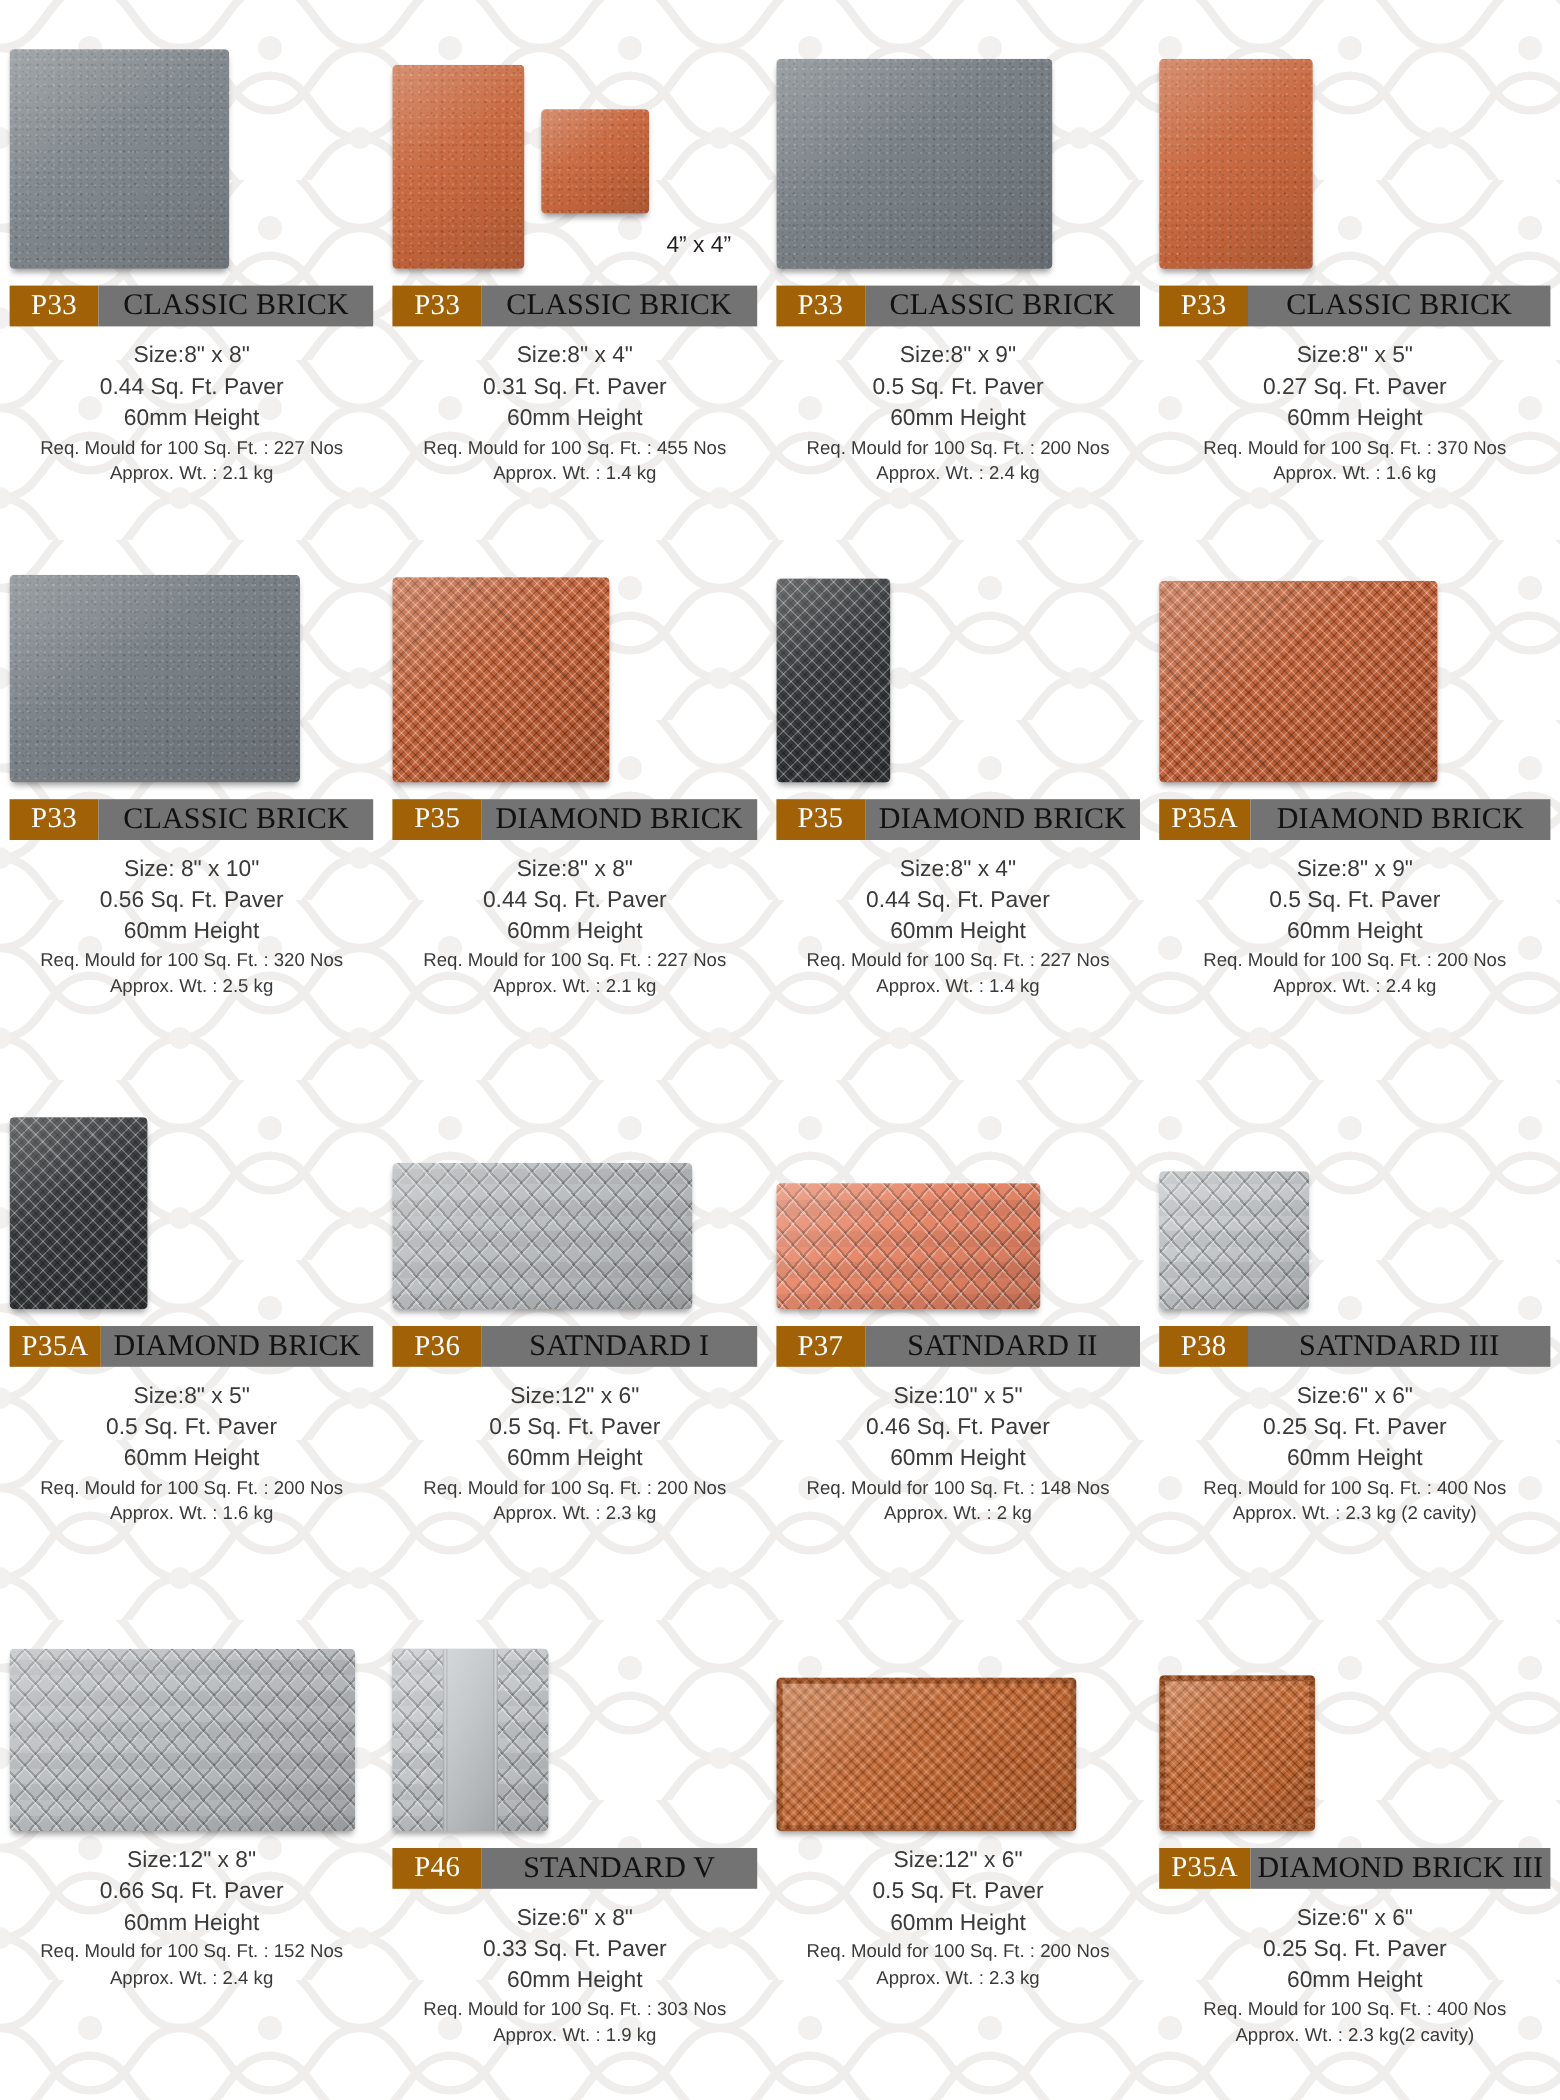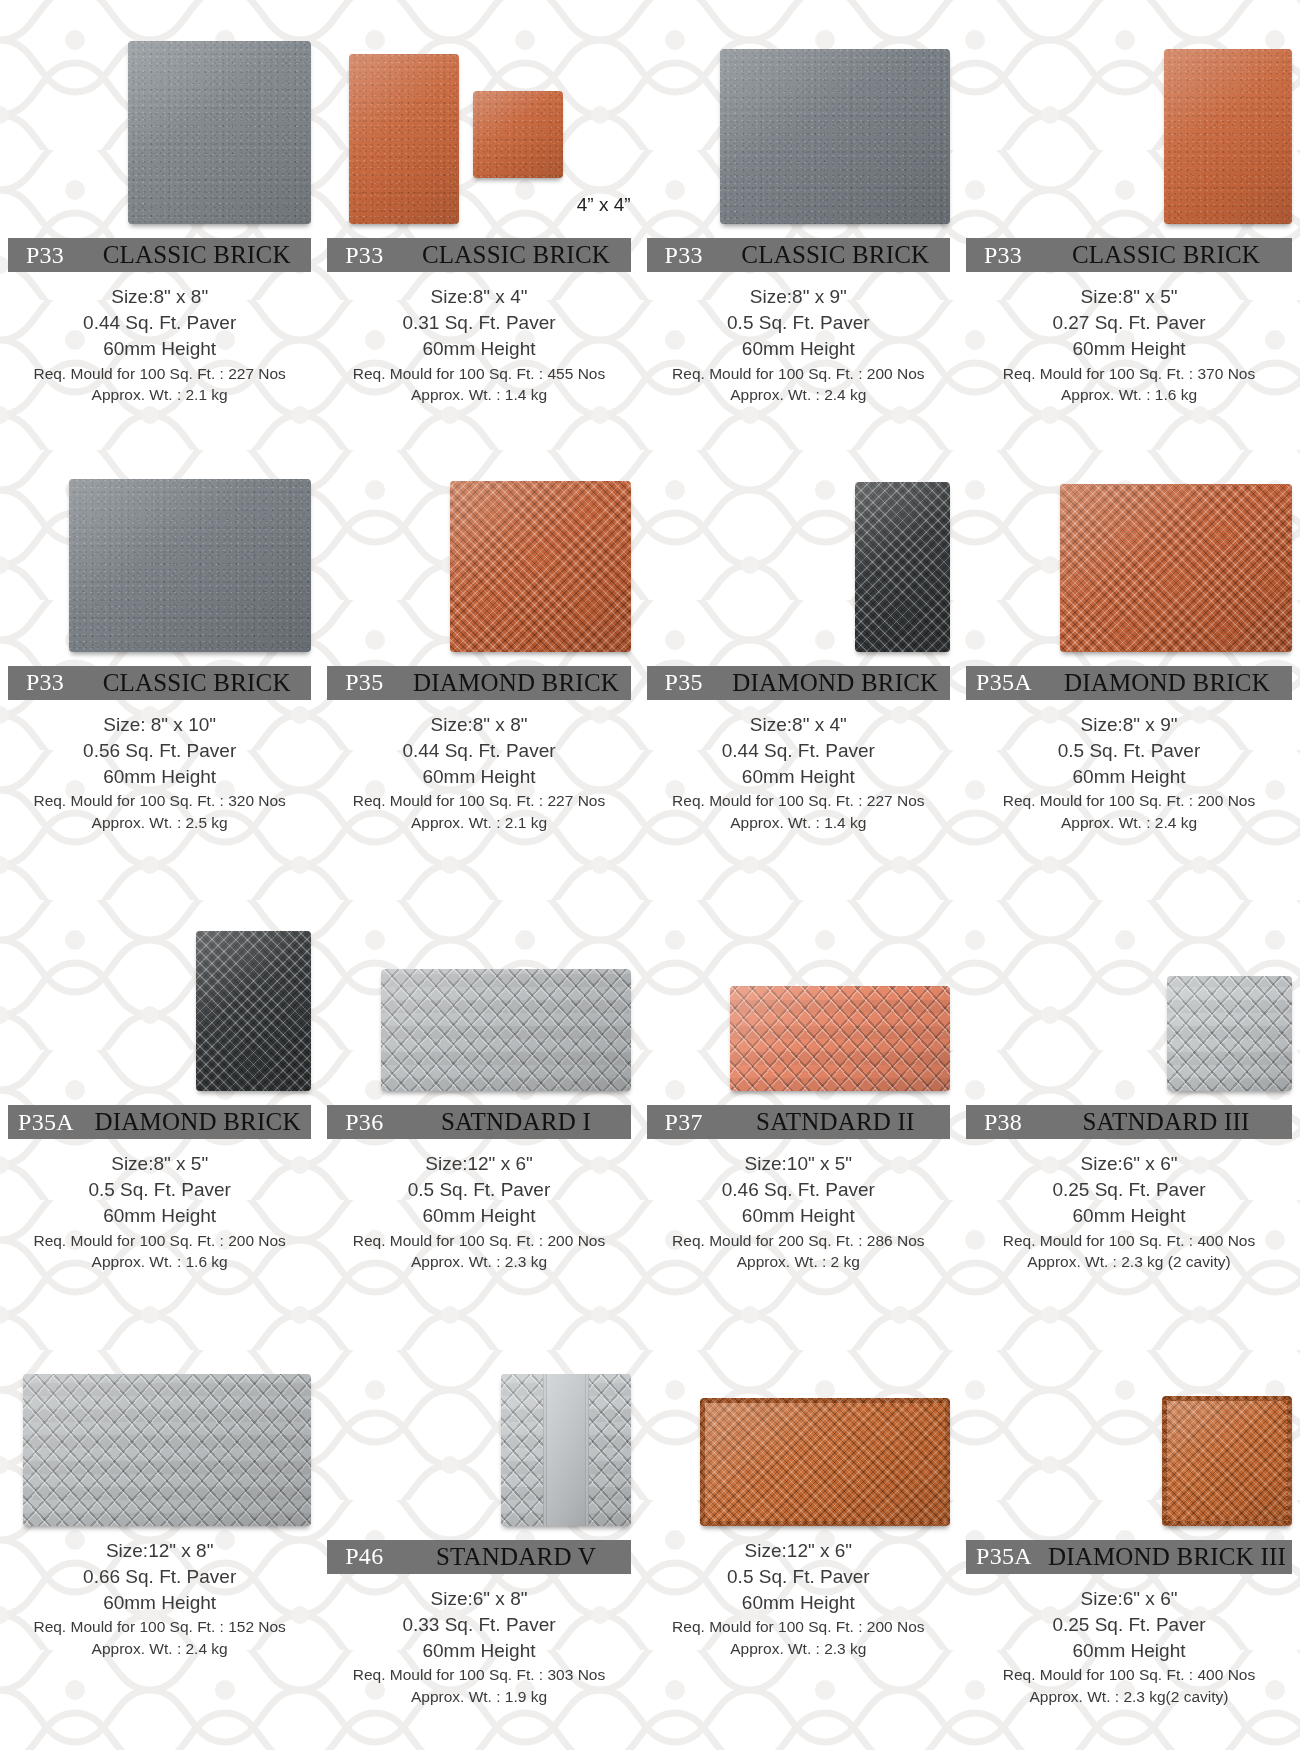--- a/index.html
+++ b/index.html
@@ -41,21 +41,21 @@
     align-items: center;
     padding: 0 8px;
   }
 
   
   .imgwrap {
     flex: 0 0 auto;
     width: 100%;
     display: flex;
     align-items: flex-end;
-    justify-content: flex-end;
+    justify-content: flex-start;
     position: relative;
   }
   .imgrow {
     display: flex;
     align-items: flex-end;
     justify-content: center;
     gap: 14px;
   }
 
   .tile {
@@ -160,21 +160,21 @@
   
   .labelbar {
     display: flex;
     align-items: stretch;
     height: 34px;
     margin-top: 14px;
     width: 100%;
     font-family: "Liberation Serif", serif;
   }
   .labelbar .code {
-    background: #737373;
+    background: #a16207;
     color: #ffffff;
     font-size: 24px;
     display: flex;
     align-items: center;
     justify-content: center;
     padding: 0 10px;
     min-width: 74px;
     letter-spacing: .3px;
   }
   .labelbar .name {
@@ -428,21 +428,21 @@
       </div>
     </div>
     <div class="labelbar">
       <div class="code">P37</div>
       <div class="name">SATNDARD II</div>
     </div>
     <div class="specs">
       <div class="big">Size:10" x 5"</div>
       <div class="big">0.46 Sq. Ft. Paver</div>
       <div class="big">60mm Height</div>
-      <div class="small">Req. Mould for 200 Sq. Ft. : 286 Nos</div>
+      <div class="small">Req. Mould for 100 Sq. Ft. : 148 Nos</div>
       <div class="small">Approx. Wt. : 2 kg</div>
     </div>
   </div>
 
   <div class="cell r3">
     <div class="imgwrap">
       <div class="imgrow">
         <div class="tile c-lgray2 tex-tread" style="width:125px;height:115px;"></div>
       </div>
     </div>

